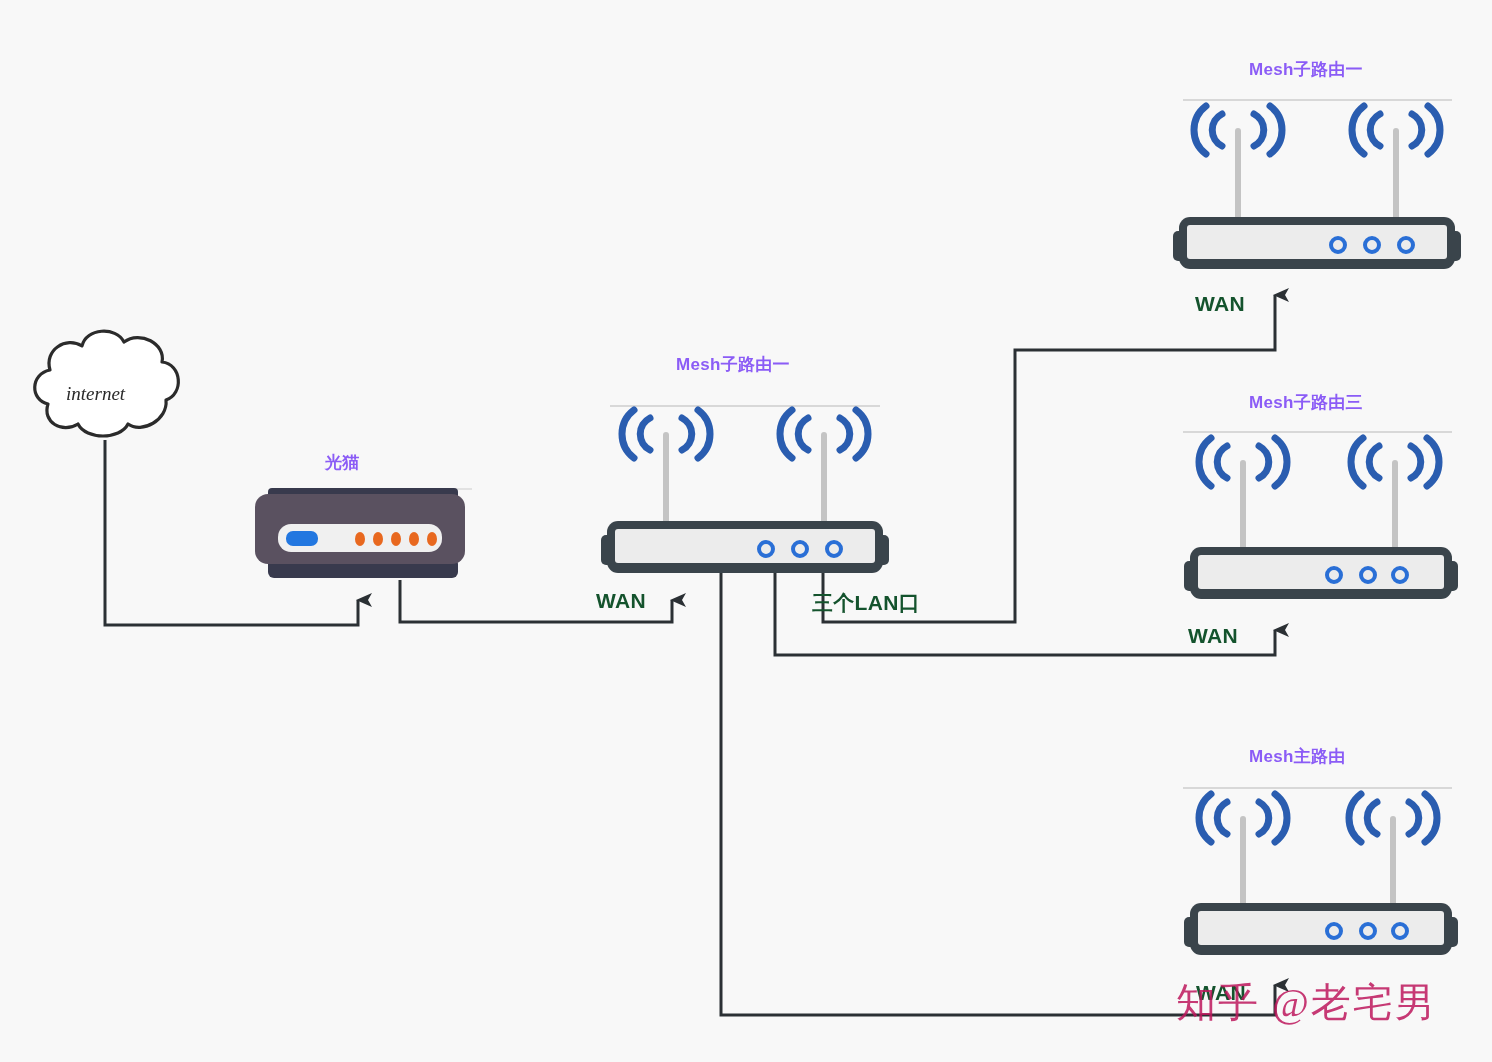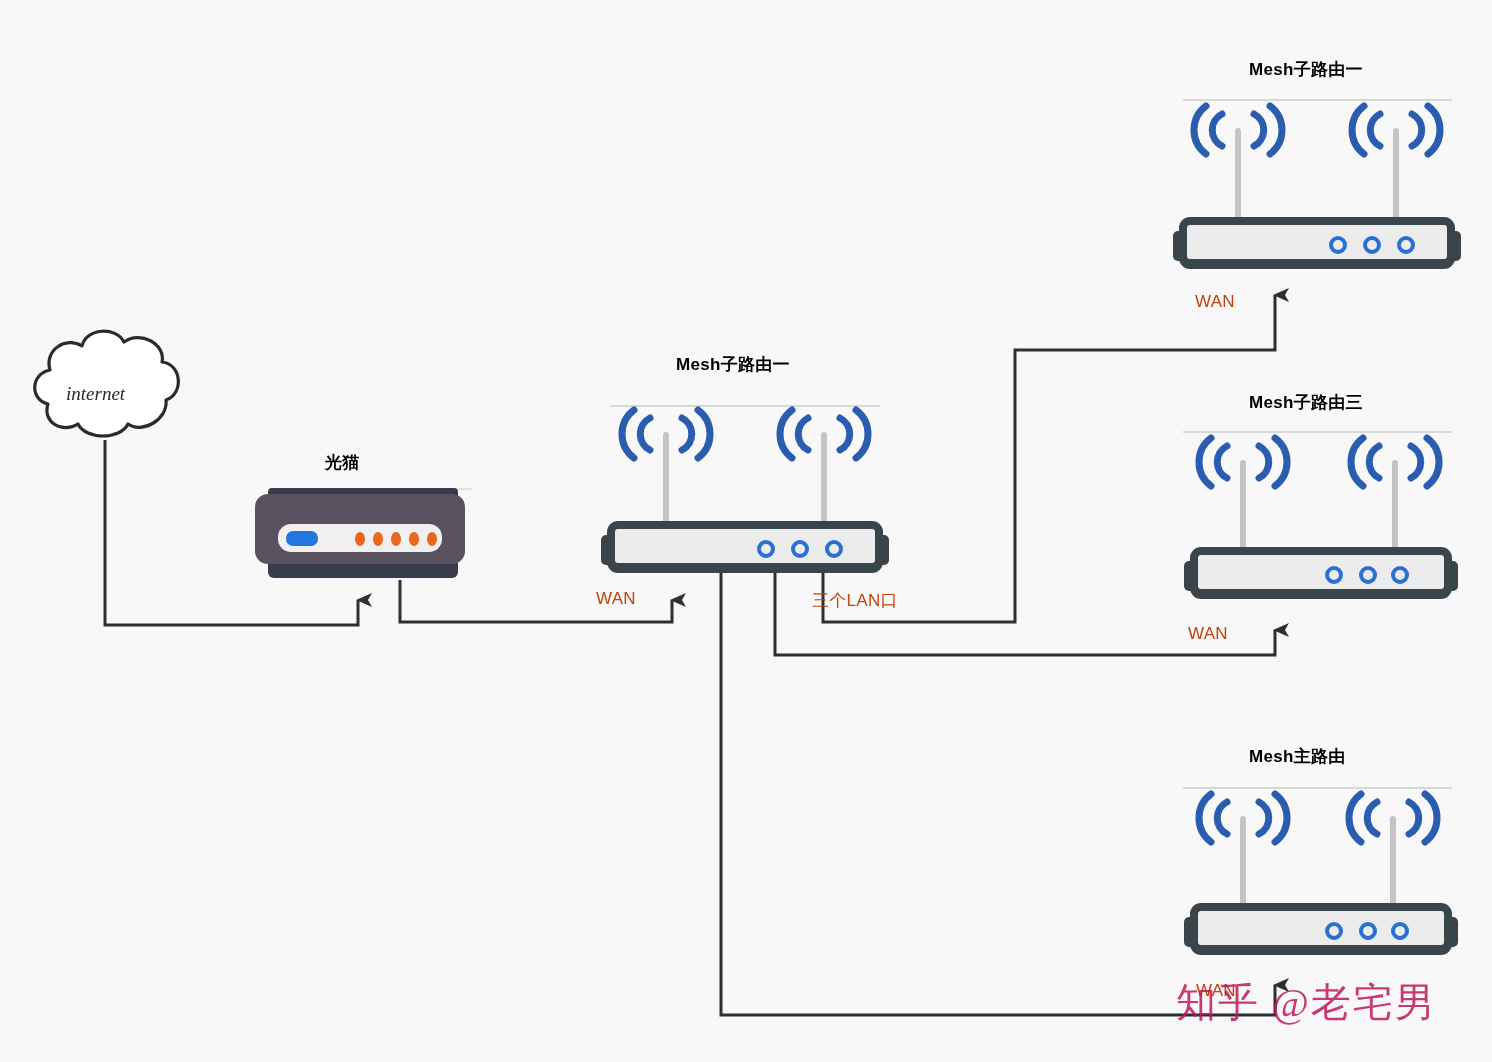--- a/index.html
+++ b/index.html
@@ -19,29 +19,29 @@
     position: absolute;
     left: 0;
     top: 0;
     width: 1492px;
     height: 1062px;
   }
   .node-title {
     position: absolute;
     font-size: 17px;
     font-weight: bold;
-    color: #000000;
+    color: #8b5cf6;
     white-space: nowrap;
     letter-spacing: 0.3px;
   }
   .edge-label {
     position: absolute;
-    font-size: 17px;
-    font-weight: normal;
-    color: #c2410c;
+    font-size: 21px;
+    font-weight: bold;
+    color: #14532d;
     white-space: nowrap;
     letter-spacing: 0.3px;
   }
   .cloud-label {
     position: absolute;
     font-size: 19px;
     font-style: italic;
     color: #2a2a2a;
     font-family: "Liberation Serif", "DejaVu Serif", serif;
     white-space: nowrap;

